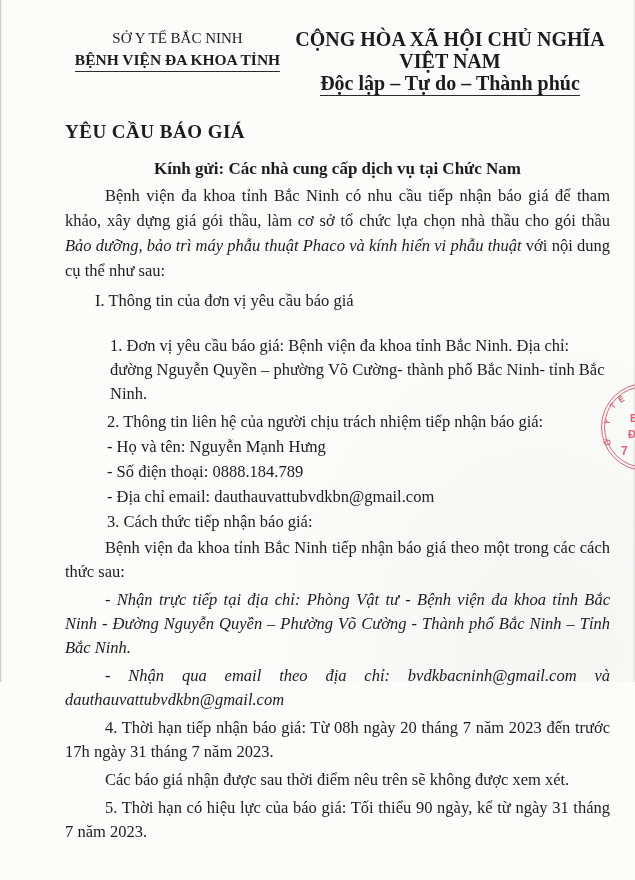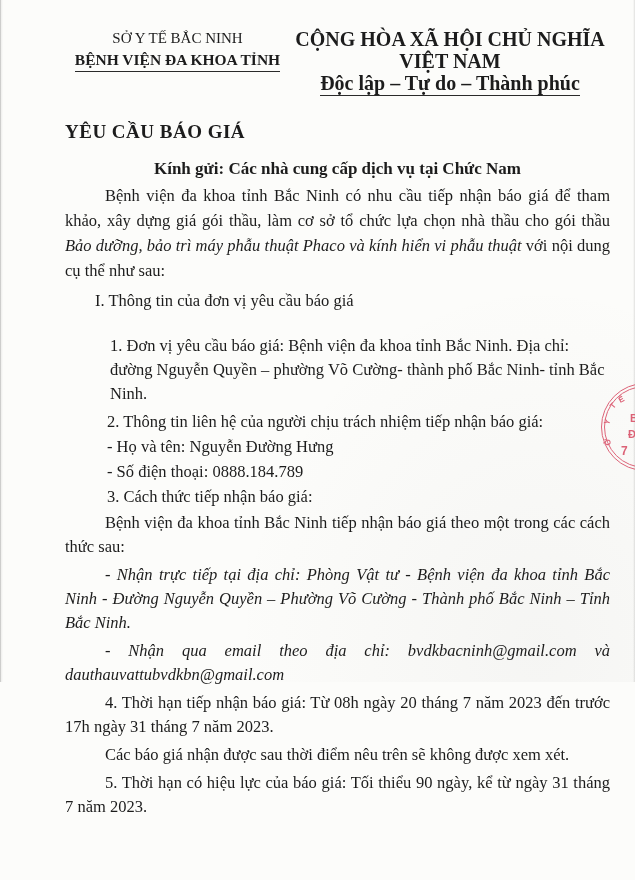--- a/index.html
+++ b/index.html
@@ -115,22 +115,23 @@
   <div class="salutation">Kính gửi: Các nhà cung cấp dịch vụ tại Chức Nam</div>
 
   <p class="just ind intro"><span>Bệnh viện đa khoa tỉnh Bắc Ninh có nhu cầu tiếp nhận báo giá để tham khảo, xây dựng giá gói thầu, làm cơ sở tổ chức lựa chọn nhà thầu cho gói thầu </span><span class="it">Bảo dưỡng, bảo trì máy phẫu thuật Phaco và kính hiển vi phẫu thuật</span><span> với nội dung cụ thể như sau:</span></p>
 
   <p class="head">I. Thông tin của đơn vị yêu cầu báo giá</p>
 
   <p class="block1">1. Đơn vị yêu cầu báo giá: Bệnh viện đa khoa tỉnh Bắc Ninh. Địa chỉ: đường Nguyễn Quyền – phường Võ Cường- thành phố Bắc Ninh- tỉnh Bắc Ninh.</p>
 
   <p class="item mt">2. Thông tin liên hệ của người chịu trách nhiệm tiếp nhận báo giá:</p>
 
-  <p class="item">- Họ và tên: Nguyễn Đường Hưng</p>
+  <p class="item">- Họ và tên: Nguyễn Mạnh Hưng</p>
   <p class="item">- Số điện thoại: 0888.184.789</p>
+  <p class="item">- Địa chỉ email: dauthauvattubvdkbn@gmail.com</p>
 
   <p class="item">3. Cách thức tiếp nhận báo giá:</p>
 
   <p class="just ind">Bệnh viện đa khoa tỉnh Bắc Ninh tiếp nhận báo giá theo một trong các cách thức sau:</p>
 
   <p class="just ind it mt">- Nhận trực tiếp tại địa chỉ: Phòng Vật tư - Bệnh viện đa khoa tỉnh Bắc Ninh - Đường Nguyễn Quyền – Phường Võ Cường - Thành phố Bắc Ninh – Tỉnh Bắc Ninh.</p>
 
   <p class="just ind it mt">- Nhận qua email theo địa chỉ: bvdkbacninh@gmail.com và dauthauvattubvdkbn@gmail.com</p>
 
   <p class="just ind mt">4. Thời hạn tiếp nhận báo giá: Từ 08h ngày 20 tháng 7 năm 2023 đến trước 17h ngày 31 tháng 7 năm 2023.</p>

